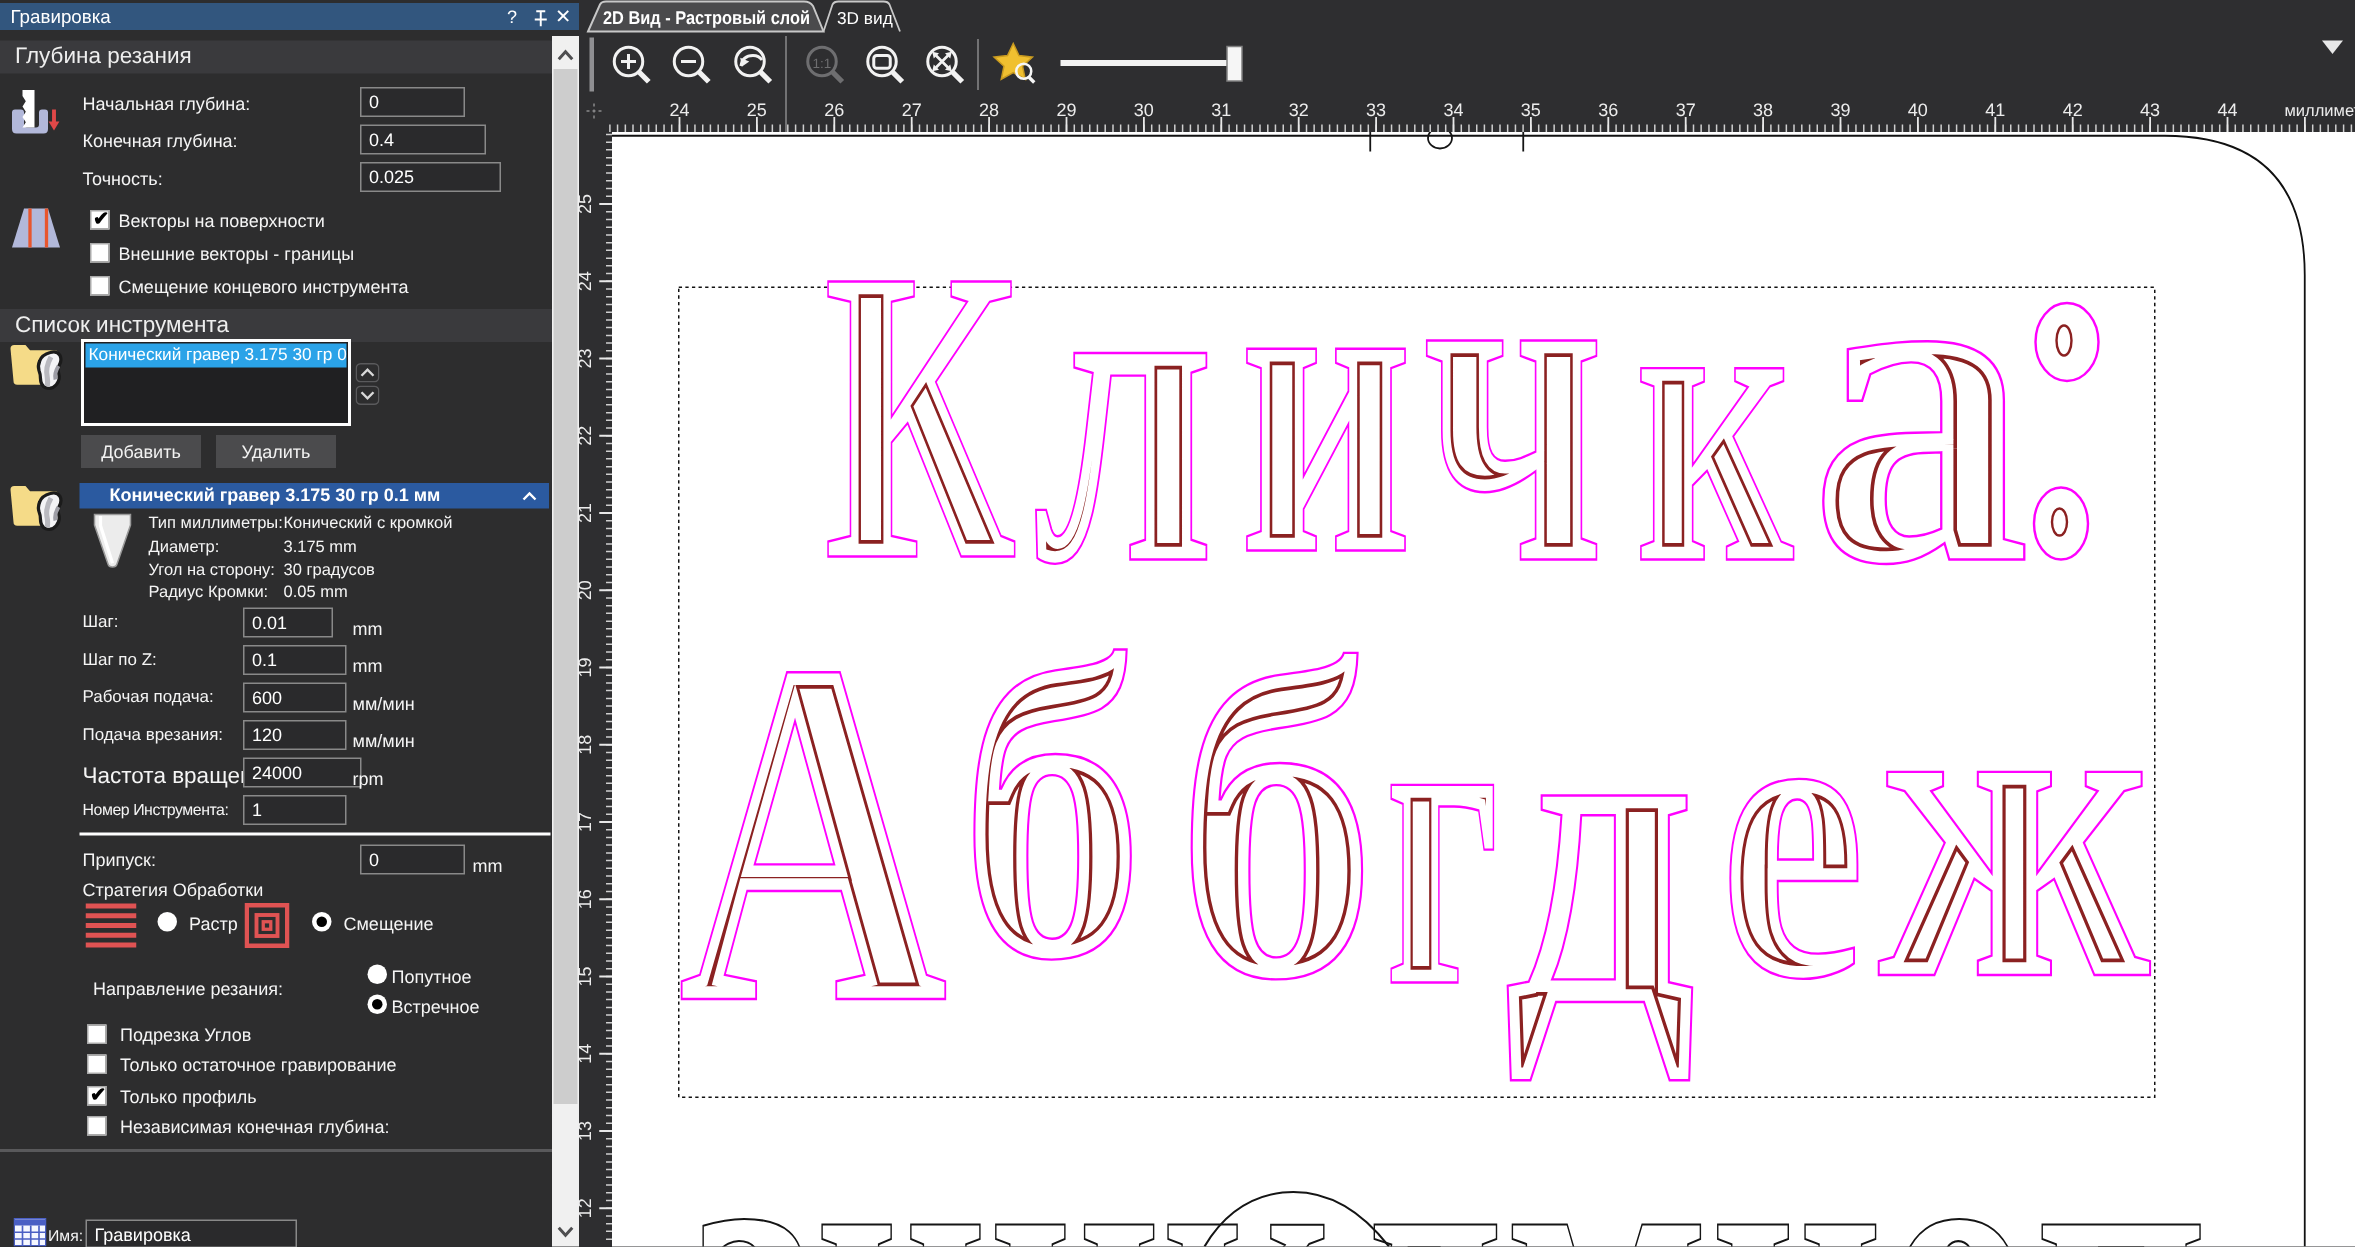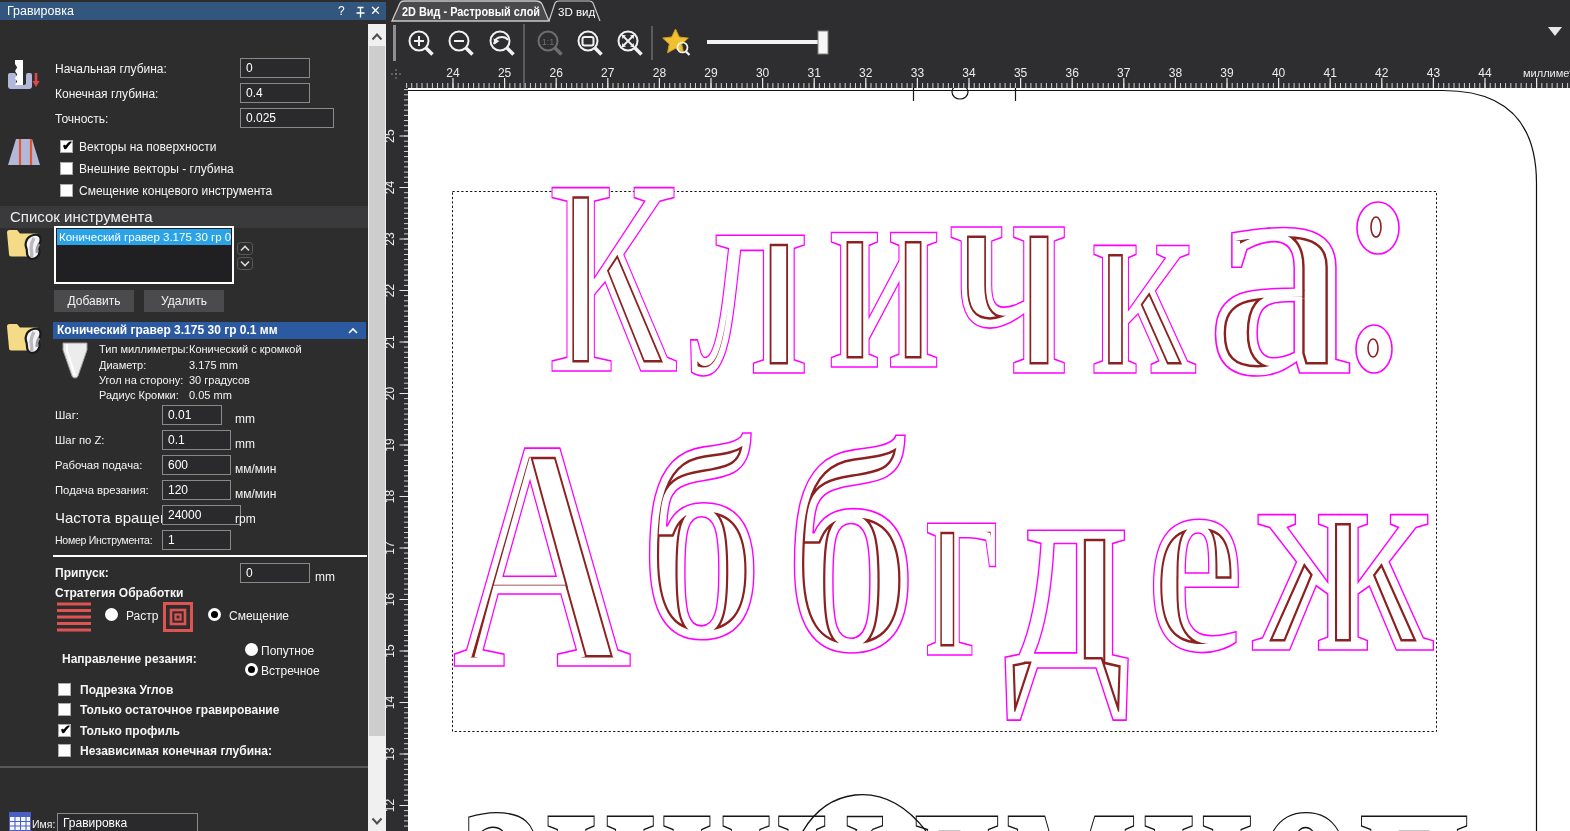--- a/index.html
+++ b/index.html
@@ -1,57 +1,58 @@
 <!DOCTYPE html>
 <html><head><meta charset="utf-8">
 <style>
 *{margin:0;padding:0;box-sizing:border-box}
 html,body{width:1570px;height:831px;overflow:hidden;background:#2d2d2e;font-family:"Liberation Sans",sans-serif}
 #root{position:absolute;left:0;top:0;width:1570px;height:831px}
 .abs{position:absolute}
 .lbl{position:absolute;color:#f5f5f5;font-size:12px;white-space:nowrap}
-.blbl{position:absolute;color:#f5f5f5;font-size:12px;font-weight:bold;white-space:nowrap}
+.blbl{position:absolute;color:#f5f5f5;font-size:12px;font-weight:normal;white-space:nowrap}
 .inp{position:absolute;background:#2a2a2c;border:1px solid #898989;color:#fff;font-size:12px;padding-left:5px;line-height:18px;height:20px}
 .sect{position:absolute;left:0;width:368px;height:22px;background:#3a3a3d;color:#eeeeee;font-size:15px;line-height:22px;padding-left:10px}
 .cb{position:absolute;width:13px;height:13px;background:#fff;border:1px solid #aaa}
 .ck{position:absolute;color:#000;font-size:13px;font-weight:bold;margin-top:-3px;margin-left:1px}
 .rad{position:absolute;width:13px;height:13px;background:#fff;border-radius:50%}
 .rdot{position:absolute;left:3px;top:3px;width:7px;height:7px;background:#000;border-radius:50%}
 .btn{position:absolute;background:#4b4b4d;color:#f2f2f2;font-size:12px;text-align:center;line-height:22px;height:22px;width:80px}
 </style></head><body>
 <div id="root">
 
 <div class="abs" style="left:0;top:0;width:368px;height:831px;background:#2d2d2e"></div>
 <div class="abs" style="left:0;top:2px;width:386px;height:18px;background:#32567e">
       <span style="position:absolute;left:7px;top:2px;color:#fff;font-size:12.5px">Гравировка</span>
       <span style="position:absolute;left:338px;top:2px;color:#fff;font-size:12px">?</span>
       <svg class="abs" style="left:354px;top:4px" width="12" height="13">
         <path d="M3.5 1.5 h6 M6.5 1.5 v5.5 M2.5 7 h8 M6.5 7 v4.5" stroke="#fff" stroke-width="1.3" fill="none"></path>
       </svg>
       <span style="position:absolute;left:370px;top:1px;color:#fff;font-size:13px">✕</span>
     </div>
+<div class="sect" style="top:27px">Глубина резания</div>
 <div class="sect" style="top:206px">Список инструмента</div>
 <div class="lbl" style="left:55px;top:62px">Начальная глубина:</div>
 <div class="lbl" style="left:55px;top:87px">Конечная глубина:</div>
 <div class="lbl" style="left:55px;top:112px">Точность:</div>
 <div class="inp" style="left:240px;top:58px;width:70px">0</div>
-<div class="inp" style="left:240px;top:83px;width:70px">0.4</div>
+<div class="inp" style="left:240px;top:83px;width:84px">0.4</div>
 <div class="inp" style="left:240px;top:108px;width:94px">0.025</div>
 <svg class="abs" style="left:6px;top:58px" width="38" height="34" viewBox="0 0 38 34">
 <path d="M2 17 q0-2 2-2 h4 q2 0 2 2 v8 q0 2 2 2 h6 q2 0 2-2 v-8 q0-2 2-2 h2 q2 0 2 2 v11 q0 3-3 3 h-18 q-3 0-3-3 z" fill="#b2b8da"></path>
 <path d="M9 2 h8 v25 h-8 l2.2-3.5 -2.2-3.5 2.2-3.5 -2.2-3.5 2.2-3.5 -2.2-3.5 z" fill="#fff"></path>
 <path d="M30 15 v9.5" stroke="#e04848" stroke-width="2.6" fill="none"></path>
       <path d="M26.4 23 l3.6 6 3.6-6 z" fill="#e04848"></path>
 </svg>
 <div class="cb" style="left:60px;top:140px">
       <span class="ck">✔</span>
     </div>
 <div class="lbl" style="left:79px;top:140px">Векторы на поверхности</div>
 <div class="cb" style="left:60px;top:162px"></div>
-<div class="lbl" style="left:79px;top:162px">Внешние векторы - глубина</div>
+<div class="lbl" style="left:79px;top:162px">Внешние векторы - границы</div>
 <div class="cb" style="left:60px;top:184px"></div>
 <div class="lbl" style="left:79px;top:184px">Смещение концевого инструмента</div>
 <svg class="abs" style="left:4px;top:138px" width="40" height="28" viewBox="0 0 40 28">
 <path d="M12 1 h16 l8 26 h-32 z" fill="#b2b8da"></path>
 <path d="M16 1 v26 M27 1 v26" stroke="#e8562e" stroke-width="2.2"></path>
 </svg>
 <div class="abs" style="left:54px;top:226px;width:180px;height:58px;background:#202022;border:2px solid #fff">
       <div class="abs" style="left:1px;top:1px;width:174px;height:16px;background:#2ba3e8;color:#fff;font-size:11.5px;line-height:16px;white-space:nowrap;overflow:hidden;padding-left:2px">Конический гравер 3.175 30 гр 0.</div>
     </div>
 <svg class="abs" style="left:237px;top:242px" width="16" height="13">
@@ -69,21 +70,21 @@
 <path d="M27.5 8 q4.5-1.5 6.5 2 q1.5 3-0.5 6.5 q-1.5 2.5-0.5 5 q1.5 4.5-1.5 8 q-3 3.5-7 2 q-3.5-1.5-3.5-6 q0-3-1-5.5 q-1-3 0.5-6.5 q1.5-4 7-5.5 z" fill="#f4f4f6" stroke="#1b1b1b" stroke-width="2.2"></path>
 <path d="M28 11 q-4 7-2.5 13.5 q0.5 3 0 6" stroke="#b9b9bf" stroke-width="3.4" fill="none"></path>
 <path d="M33 17 q-3 5-2 9" stroke="#9d9da5" stroke-width="2.6" fill="none"></path>
 </svg>
 <svg class="abs" style="left:6px;top:321px" width="38" height="42" viewBox="0 0 38 42">
 <path d="M1 5.5 q0-2.5 2.5-2.5 h7.5 l3 3.5 h16.5 q2.5 0 2.5 2.5 v18 q0 2.5-2.5 2.5 h-25 q-2.5 0-2.5-2.5 z" fill="#f5db88"></path>
 <path d="M27.5 8 q4.5-1.5 6.5 2 q1.5 3-0.5 6.5 q-1.5 2.5-0.5 5 q1.5 4.5-1.5 8 q-3 3.5-7 2 q-3.5-1.5-3.5-6 q0-3-1-5.5 q-1-3 0.5-6.5 q1.5-4 7-5.5 z" fill="#f4f4f6" stroke="#1b1b1b" stroke-width="2.2"></path>
 <path d="M28 11 q-4 7-2.5 13.5 q0.5 3 0 6" stroke="#b9b9bf" stroke-width="3.4" fill="none"></path>
 <path d="M33 17 q-3 5-2 9" stroke="#9d9da5" stroke-width="2.6" fill="none"></path>
 </svg>
-<div class="abs" style="left:53px;top:322px;width:313px;height:17px;background:#2b5aa0;color:#fff;font-size:12px;font-weight:bold;line-height:17px;padding-left:4px;white-space:nowrap">Конический гравер 3.175 30 гр 0.1 мм<svg class="abs" style="right:8px;top:5px" width="10" height="8">
+<div class="abs" style="left:53px;top:322px;width:313px;height:17px;background:#2b5aa0;color:#fff;font-size:12px;font-weight:bold;line-height:17px;padding-left:20px;white-space:nowrap">Конический гравер 3.175 30 гр 0.1 мм<svg class="abs" style="right:8px;top:5px" width="10" height="8">
         <path d="M1 6 L5 2 L9 6" stroke="#fff" stroke-width="1.6" fill="none"></path>
       </svg></div>
 <svg class="abs" style="left:61px;top:342px" width="28" height="38" viewBox="0 0 28 38">
 <path d="M2 1 h24 v7 l-9 26 q-0.5 2-3 2 t-3-2 l-9-26 z" fill="#ececec" stroke="#9a9a9a" stroke-width="1"></path>
 <path d="M6 2 v6.5 l8 25" stroke="#fff" stroke-width="2.2" fill="none"></path>
 </svg>
 <div class="lbl" style="left:99px;top:343px;font-size:11px">Тип миллиметры:</div>
     <div class="lbl" style="left:189px;top:343px;font-size:11px">Конический с кромкой</div>
 <div class="lbl" style="left:99px;top:359px;font-size:11px">Диаметр:</div>
     <div class="lbl" style="left:189px;top:359px;font-size:11px">3.175 mm</div>

